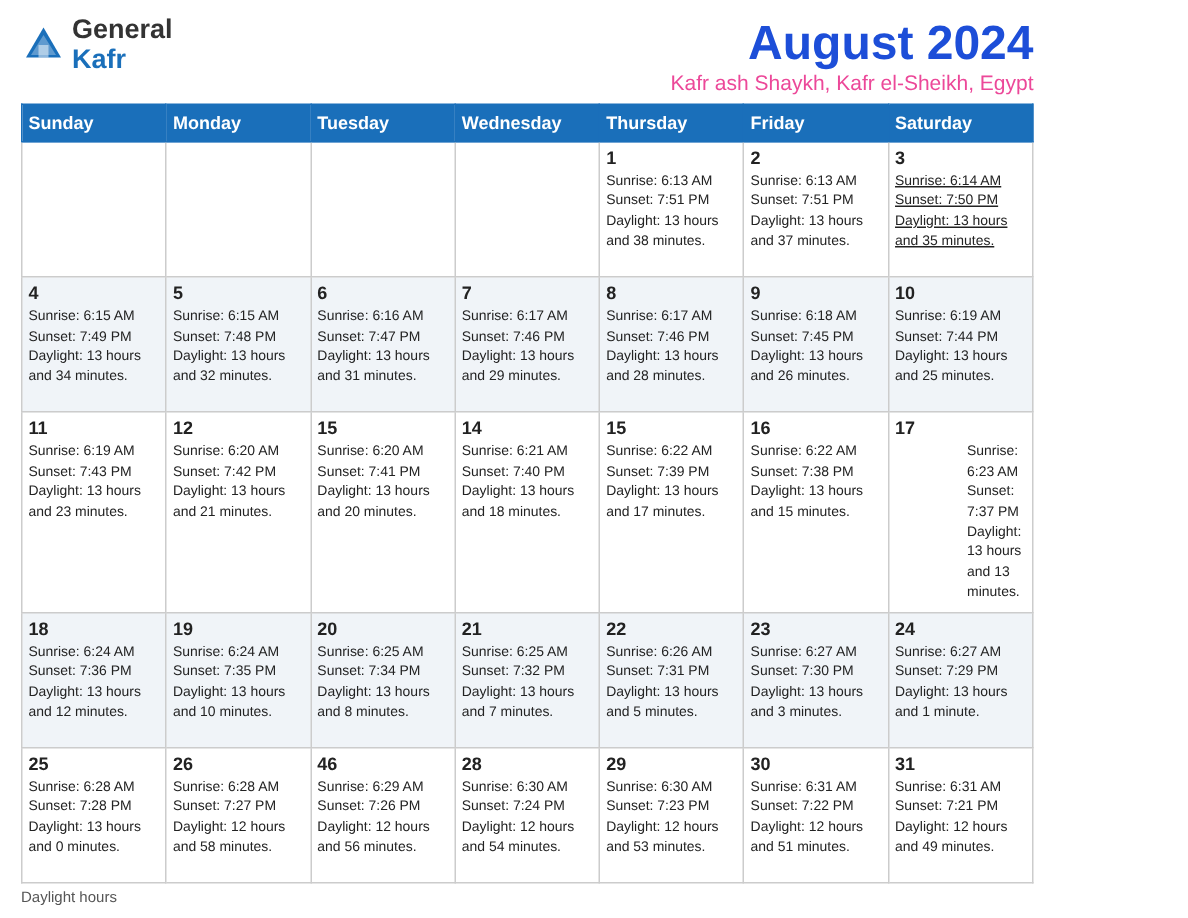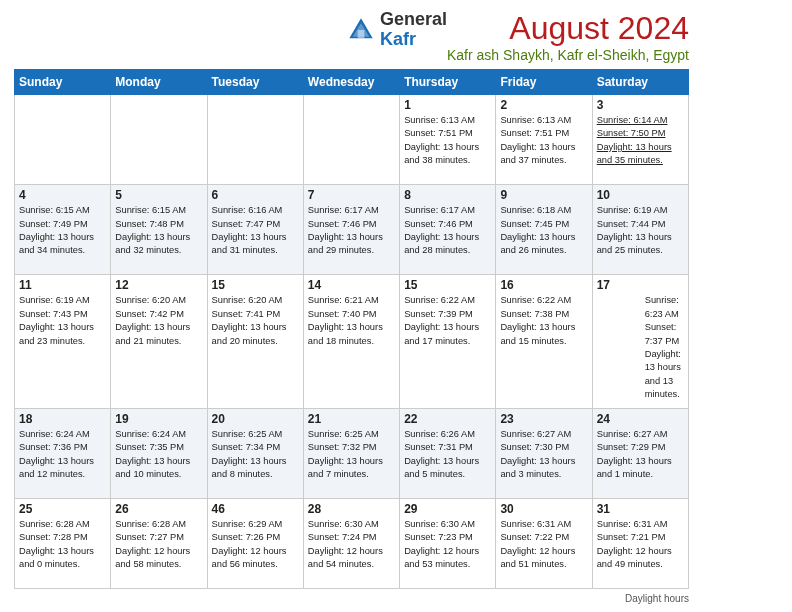--- a/index.html
+++ b/index.html
@@ -9,21 +9,20 @@
       width: 792px;
       height: 612px;
       overflow: hidden;
     }
     .page {
       width: 703px;
       height: 612px;
       display: flex;
       flex-direction: column;
       padding: 10px 14px 8px 14px;
-      align-items: flex-end;
     }
     .header {
       display: flex;
       justify-content: space-between;
       align-items: flex-start;
       margin-bottom: 6px;
     }
     .logo {
       display: flex;
       align-items: center;
@@ -38,26 +37,26 @@
     .logo-text .blue { color: #1a6fba; }
     .logo-icon {
       width: 30px;
       height: 30px;
     }
     .title-block {
       text-align: right;
     }
     .month-title {
       font-size: 32px;
-      font-weight: normal;
-      color: #b91c1c;
+      font-weight: bold;
+      color: #1d4ed8;
     }
     .location-title {
       font-size: 14px;
-      color: #4d7c0f;
+      color: #ec4899;
     }
     .calendar {
       flex: 1;
       border-collapse: collapse;
       width: 100%;
       table-layout: fixed;
       border-radius: 31px;
     }
     .calendar thead tr th {
       background-color: #1a6fba;

